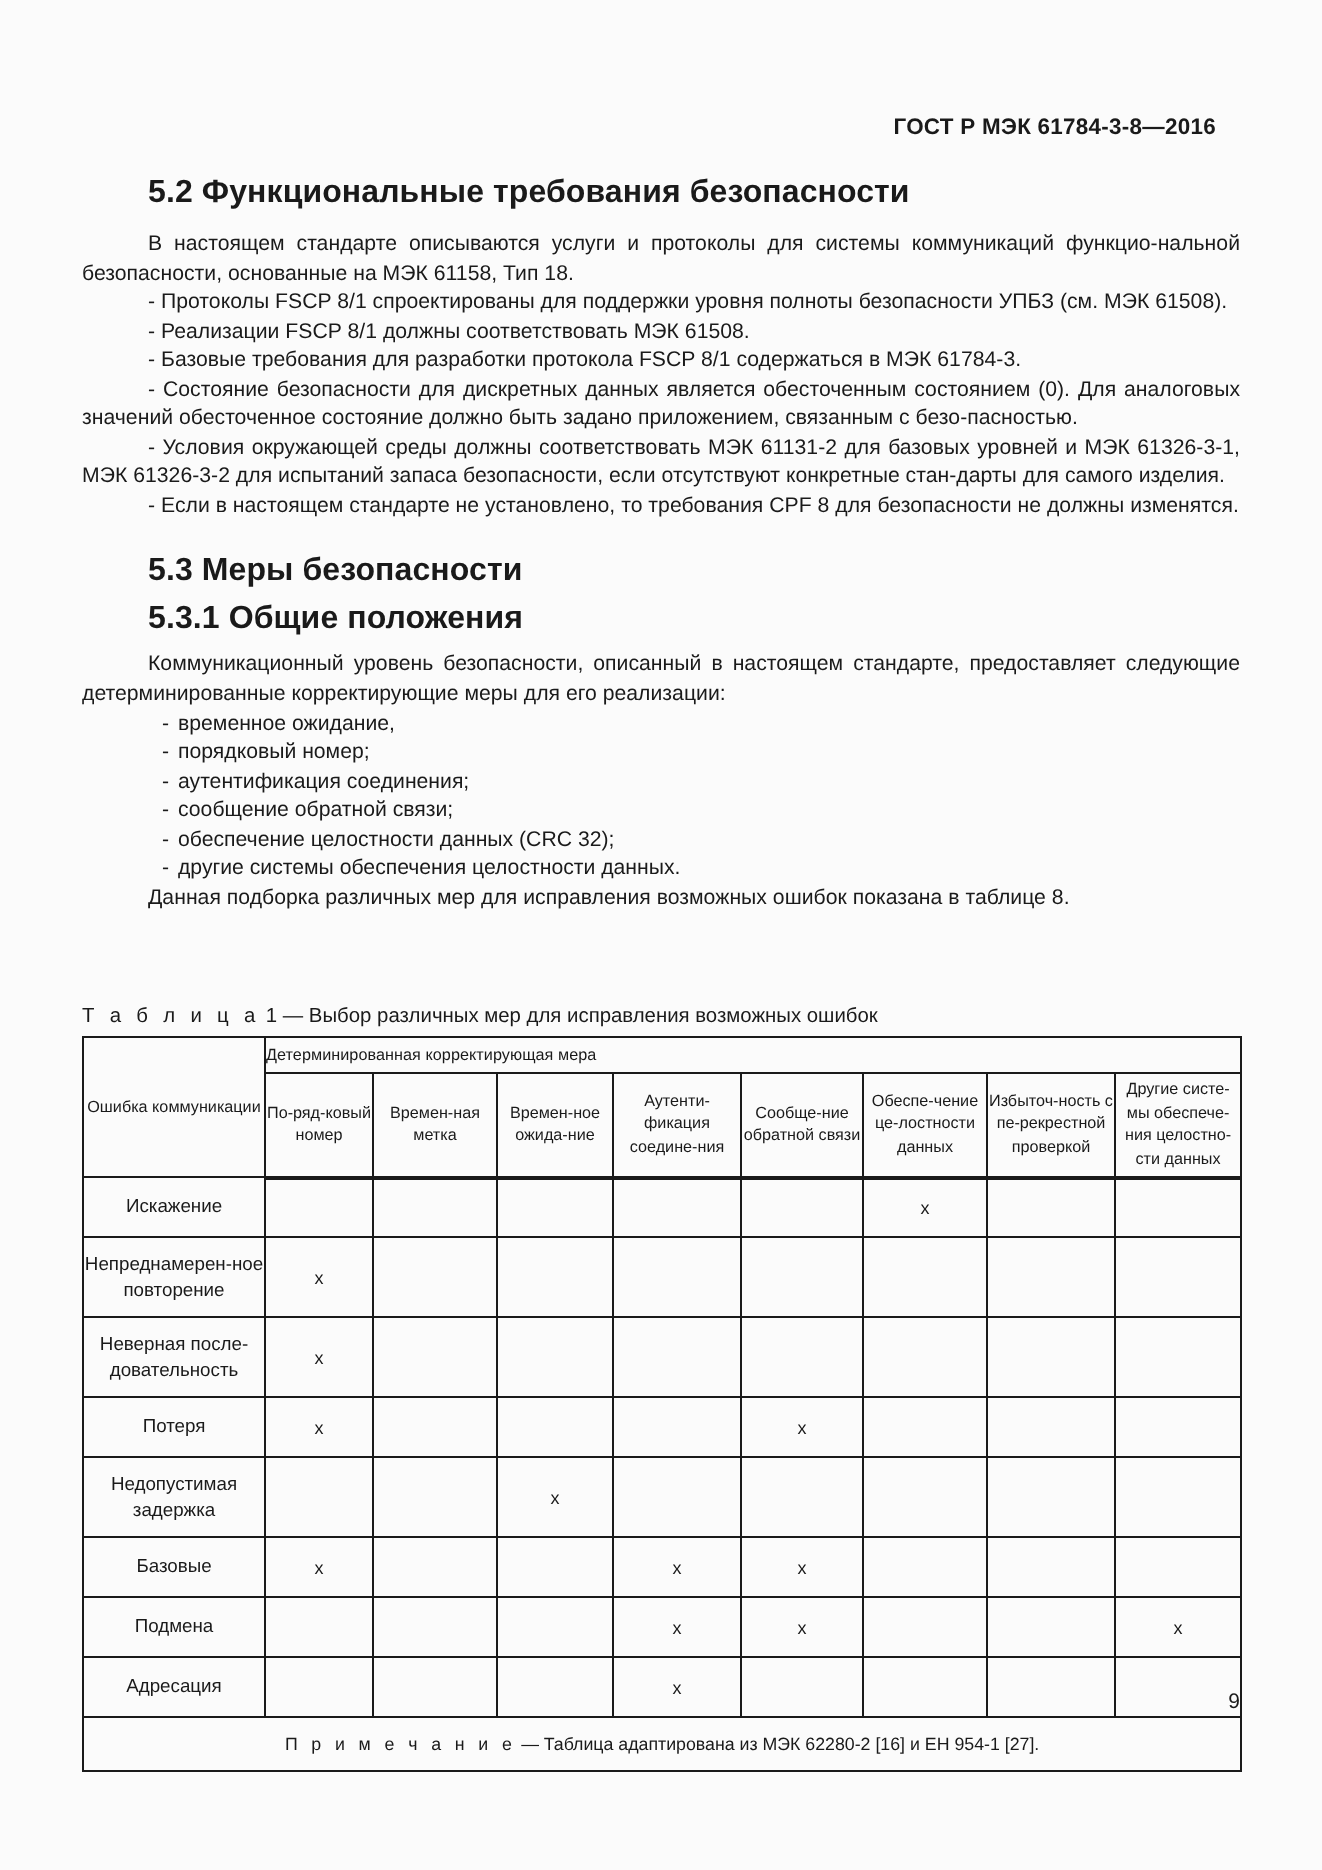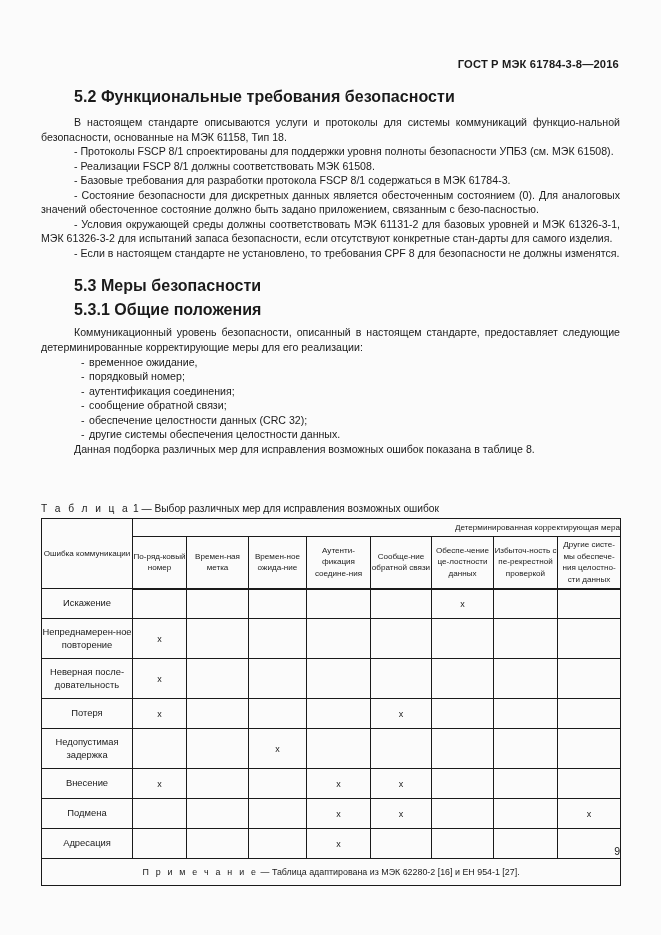--- a/index.html
+++ b/index.html
@@ -25,21 +25,21 @@
     left: 41px;
     top: 0;
     width: 579px;
     height: 935px;
   }
 
   
   .doc-header {
     position: absolute;
     top: 58px;
-    right: 1px;
+    right: 12px;
     font-size: 11.2px;
     font-weight: bold;
     letter-spacing: 0.15px;
     white-space: nowrap;
   }
 
   
   .body-flow {
     position: absolute;
     top: 88px;
@@ -108,21 +108,21 @@
     font-size: 8.1px;
   }
   table.meas th,
   table.meas td {
     border: 1px solid #1a1a1a;
     padding: 0;
     vertical-align: middle;
     font-weight: normal;
   }
   th.group-head {
-    text-align: right;
+    text-align: left;
     height: 17px;
     font-size: 8.1px;
     letter-spacing: 0.03px;
   }
   th.rowlabel-head {
     text-align: center;
     line-height: 11.5px;
     padding: 0 4px;
   }
   th.colhead {
@@ -292,21 +292,21 @@
             <td class="mark"></td>
             <td class="mark"></td>
             <td class="mark">х</td>
             <td class="mark"></td>
             <td class="mark"></td>
             <td class="mark"></td>
             <td class="mark"></td>
             <td class="mark"></td>
           </tr>
           <tr>
-            <td class="rowlabel">Внесение</td>
+            <td class="rowlabel">Базовые</td>
             <td class="mark">х</td>
             <td class="mark"></td>
             <td class="mark"></td>
             <td class="mark">х</td>
             <td class="mark">х</td>
             <td class="mark"></td>
             <td class="mark"></td>
             <td class="mark"></td>
           </tr>
           <tr>

